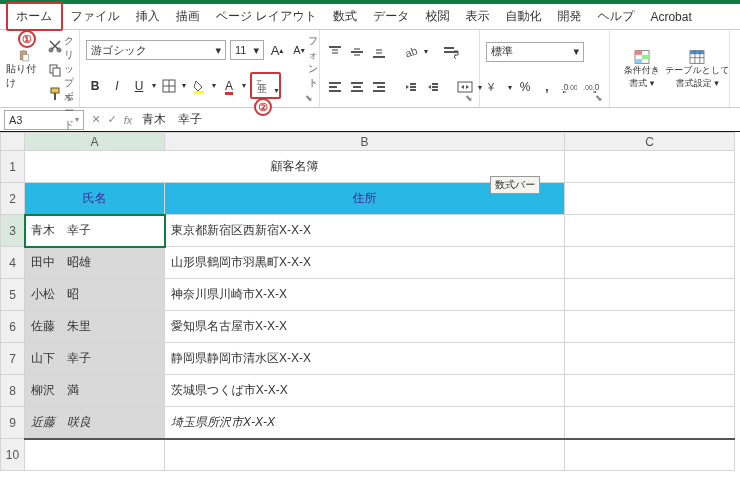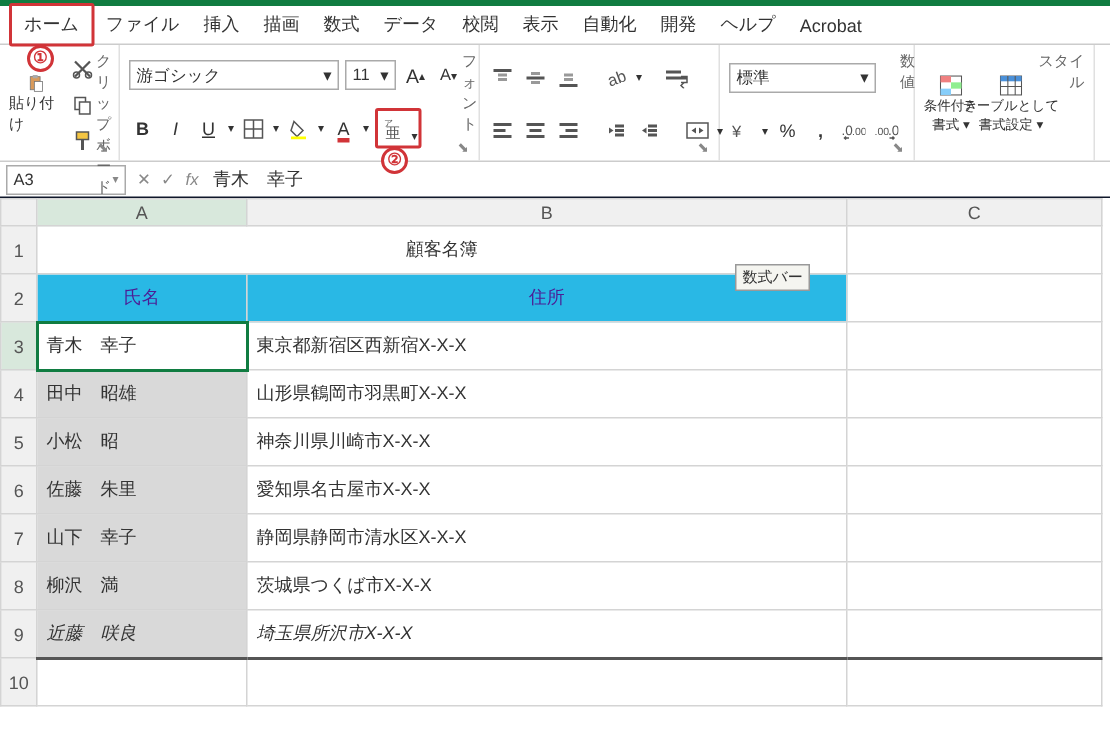--- a/index.html
+++ b/index.html
@@ -56,20 +56,21 @@
 <div class="titlebar"></div>
 
 <div class="tabs">
   <div class="tab active" style="position:relative;">
     <span>ホーム</span>
     <span class="marker" style="left:10px; top:26px;">①</span>
   </div>
   <div class="tab">ファイル</div>
   <div class="tab">挿入</div>
   <div class="tab">描画</div>
+  <div class="tab">ページ レイアウト</div>
   <div class="tab">数式</div>
   <div class="tab">データ</div>
   <div class="tab">校閲</div>
   <div class="tab">表示</div>
   <div class="tab">自動化</div>
   <div class="tab">開発</div>
   <div class="tab">ヘルプ</div>
   <div class="tab">Acrobat</div>
 </div>
 
@@ -286,21 +287,20 @@
           </span>
         <span class="btn">
             <svg width="16" height="14">
               <text x="0" y="10" font-size="7" fill="#555">.00</text>
               <text x="9" y="10" font-size="9" fill="#555">.0</text>
               <path d="M10 12 L13 12 M12 11 L13 12 L12 13" stroke="#555" fill="none"></path>
             </svg>
           </span>
       </div>
     </div>
-    <div class="group-label">数値</div>
     <span class="launcher">⬊</span>
   </div>
 
   <div class="group" style="width:120px;">
     <div class="group-body">
       <div class="row" style="justify-content:space-around;">
         <div class="bigbtn">
           <svg width="22" height="20" viewBox="0 0 22 20">
               <rect x="1" y="1" width="20" height="18" fill="none" stroke="#555"></rect>
               <rect x="1" y="1" width="10" height="6" fill="#f08080"></rect>
@@ -316,21 +316,20 @@
               <rect x="1" y="1" width="20" height="5" fill="#4a90d9"></rect>
               <line x1="1" y1="11" x2="21" y2="11" stroke="#555"></line>
               <line x1="8" y1="1" x2="8" y2="19" stroke="#555"></line>
               <line x1="15" y1="1" x2="15" y2="19" stroke="#555"></line>
             </svg>
           <span style="font-size:9px;white-space:pre;text-align:center;">テーブルとして
 書式設定 ▾</span>
         </div>
       </div>
     </div>
-    <div class="group-label">スタイル</div>
   </div>
 
 </div>
 
 <div class="fx-bar">
   <div class="namebox">
       <span>A3</span>
       <span style="font-size:8px;color:#888;">▾</span>
     </div>
   <span class="fx-ctrl">✕</span>

